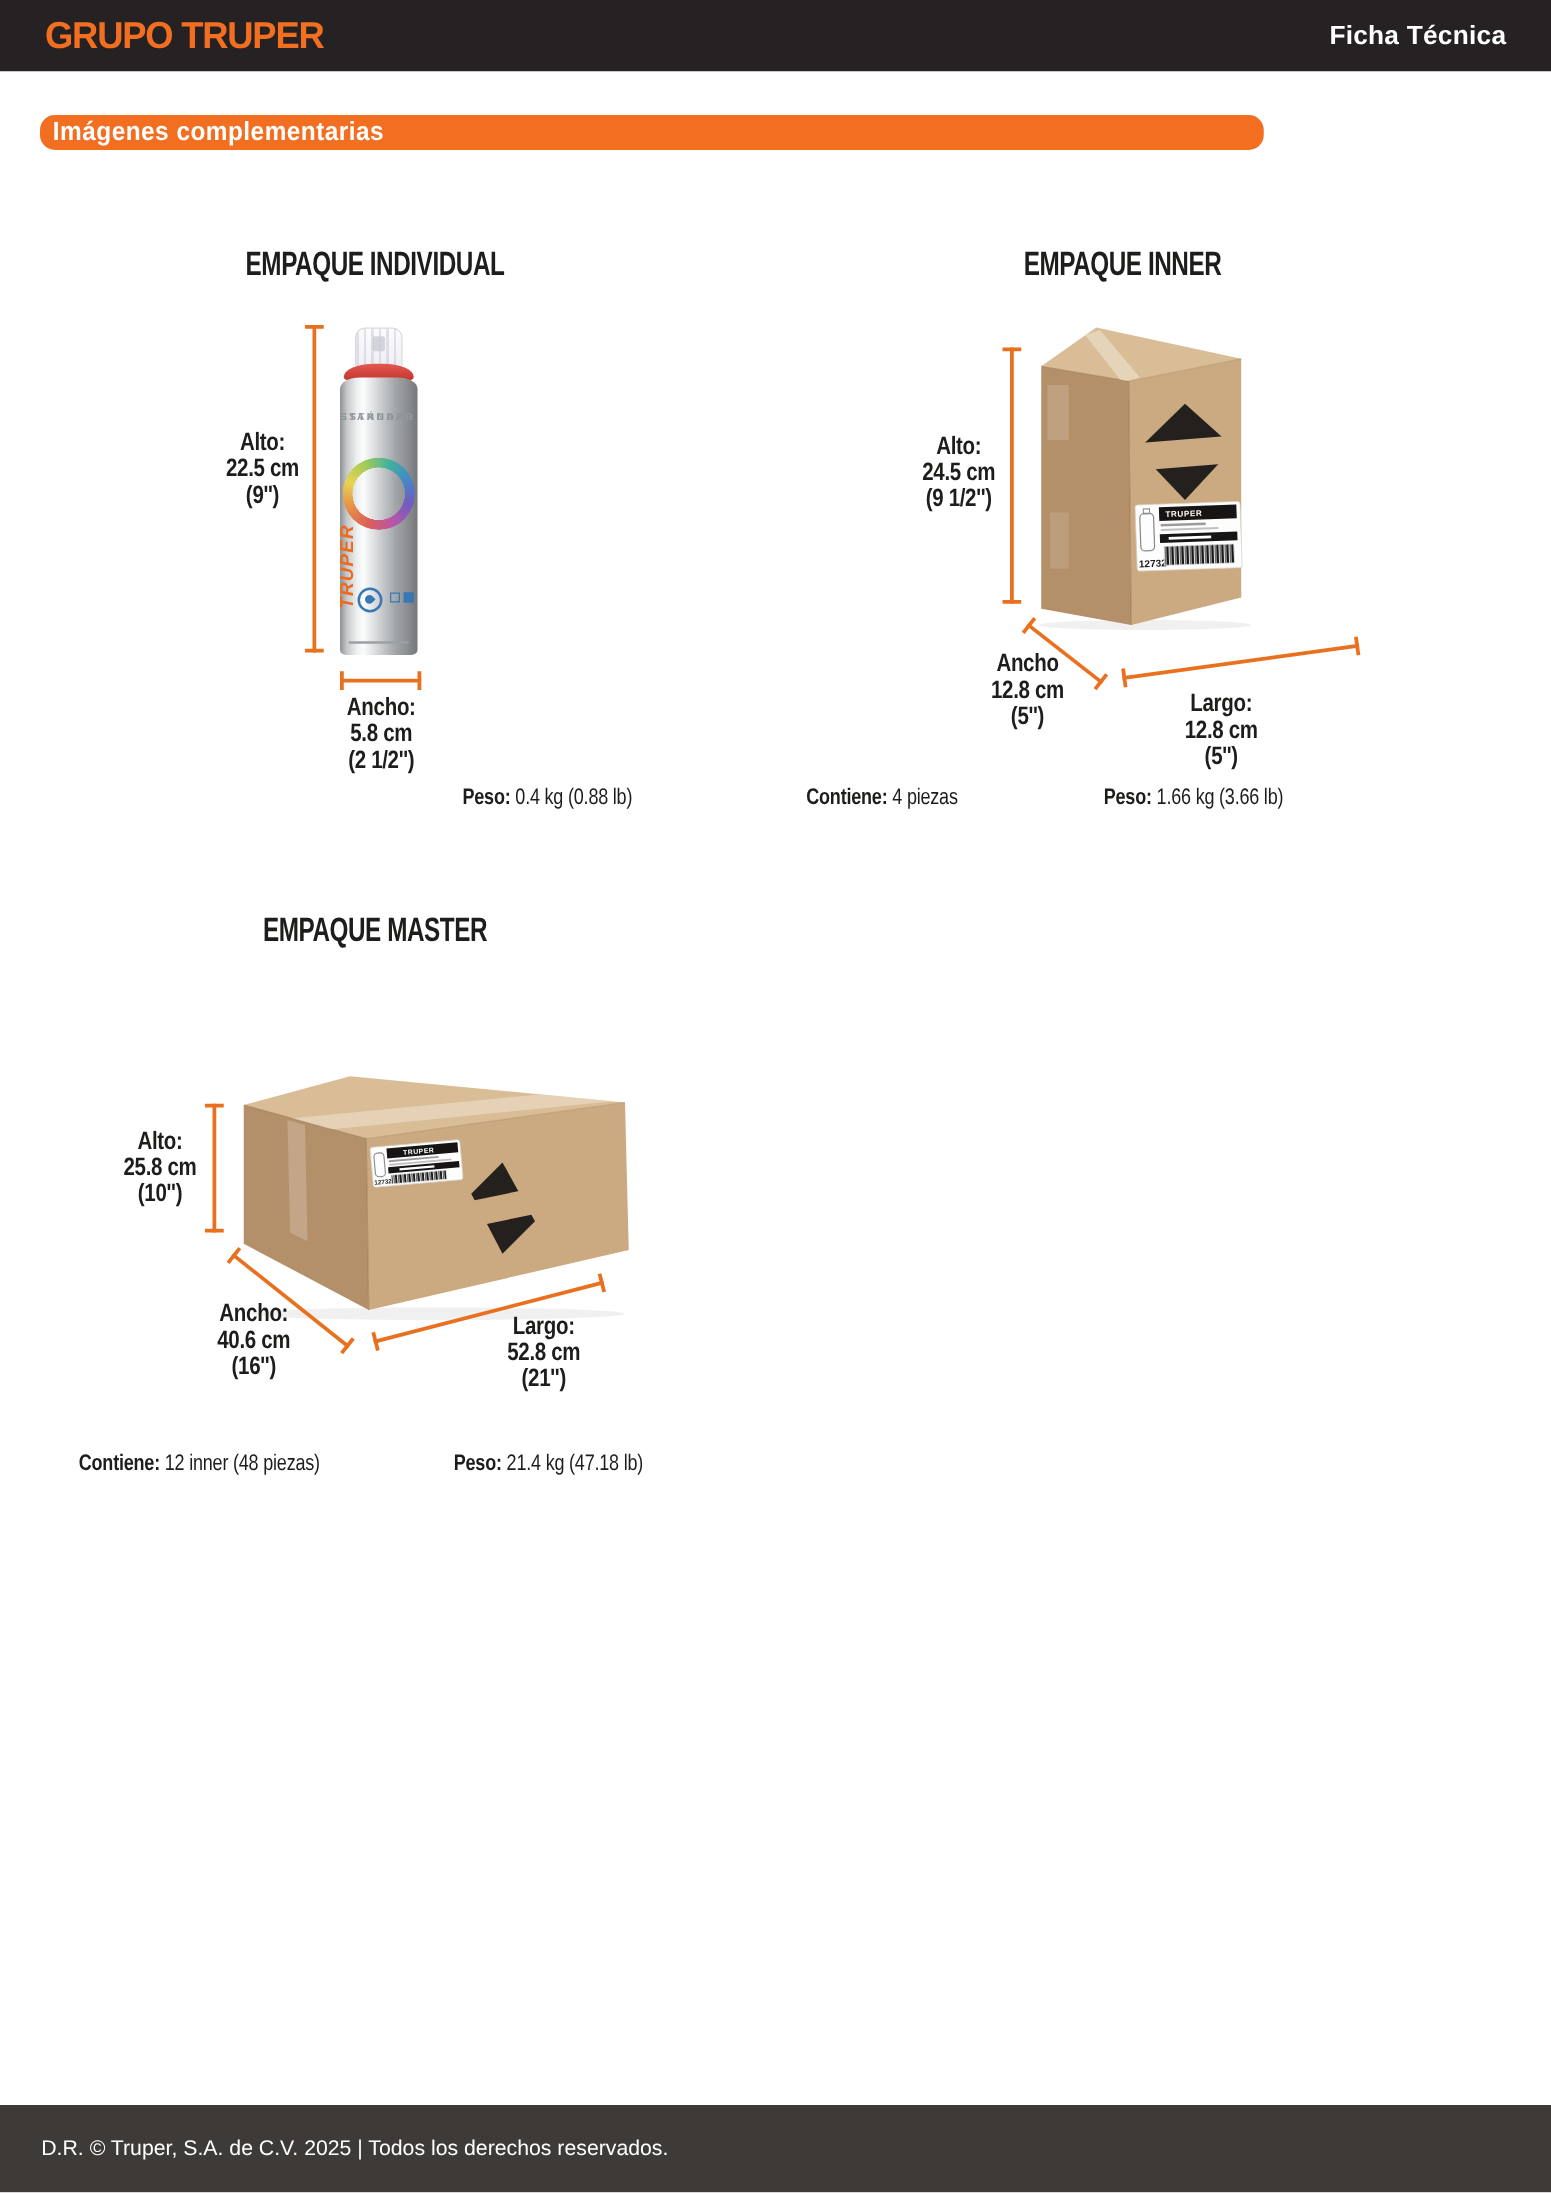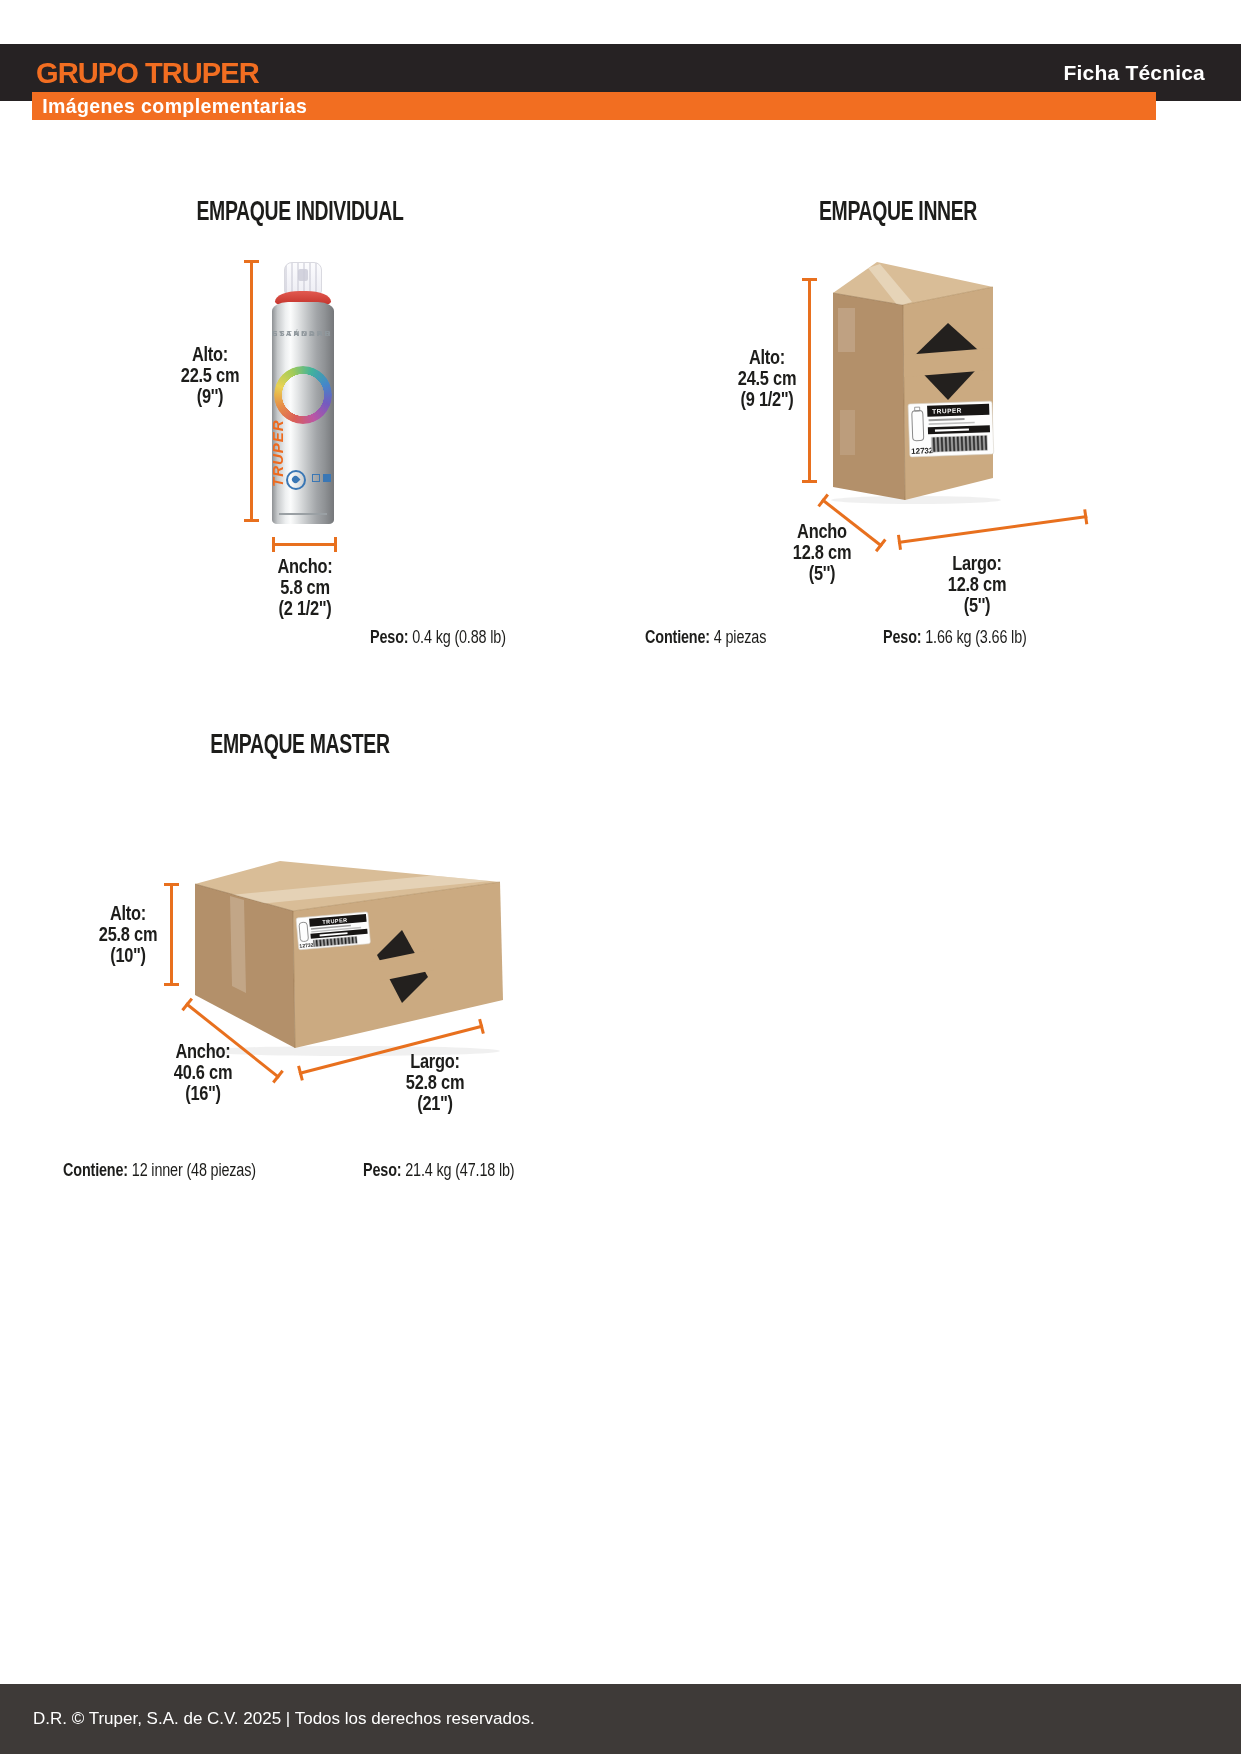--- a/index.html
+++ b/index.html
@@ -1,27 +1,27 @@
 <!DOCTYPE html>
 <html><head>
 <meta charset="utf-8">
 <style>
   html,body{margin:0;padding:0;background:#e8e8e8;}
   .page{position:relative;width:1241px;height:1754px;background:#ffffff;overflow:hidden;
         font-family:"Liberation Sans","DejaVu Sans",sans-serif;color:#1d1d1b;}
 
   
   .hdr{position:absolute;left:0;top:0;width:1241px;height:57px;background:#262223;
-       display:flex;align-items:center;justify-content:space-between;box-sizing:border-box;padding:0 36px;margin-top:44px;}
+       display:flex;align-items:center;justify-content:space-between;box-sizing:border-box;padding:0 36px;}
   .logo{font-size:30px;font-weight:bold;color:#F26E21;letter-spacing:-1px;transform:scaleX(.97);transform-origin:left center;white-space:nowrap;}
   .doctype{color:#ffffff;font-size:21px;font-weight:600;letter-spacing:.2px;}
 
   
-  .banner{position:absolute;left:32px;top:92px;width:1124px;height:28px;background:#F26E21;
-          display:flex;align-items:center;}
+  .banner{position:absolute;left:32px;top:92px;width:979px;height:28px;background:#F26E21;
+          display:flex;align-items:center;border-radius:12px;}
   .banner span{color:#fff;font-size:21px;font-weight:bold;letter-spacing:.4px;padding-left:11px;transform:scaleX(.93);transform-origin:left center;white-space:nowrap;}
 
   
   .sec-title{position:absolute;margin:0;font-size:27px;font-weight:bold;letter-spacing:-.5px;
              text-align:center;transform:scaleX(.72);white-space:nowrap;}
   .t-ind{left:150px;top:196px;width:300px;}
   .t-inn{left:748px;top:196px;width:300px;}
   .t-mas{left:150px;top:729px;width:300px;}
 
   

